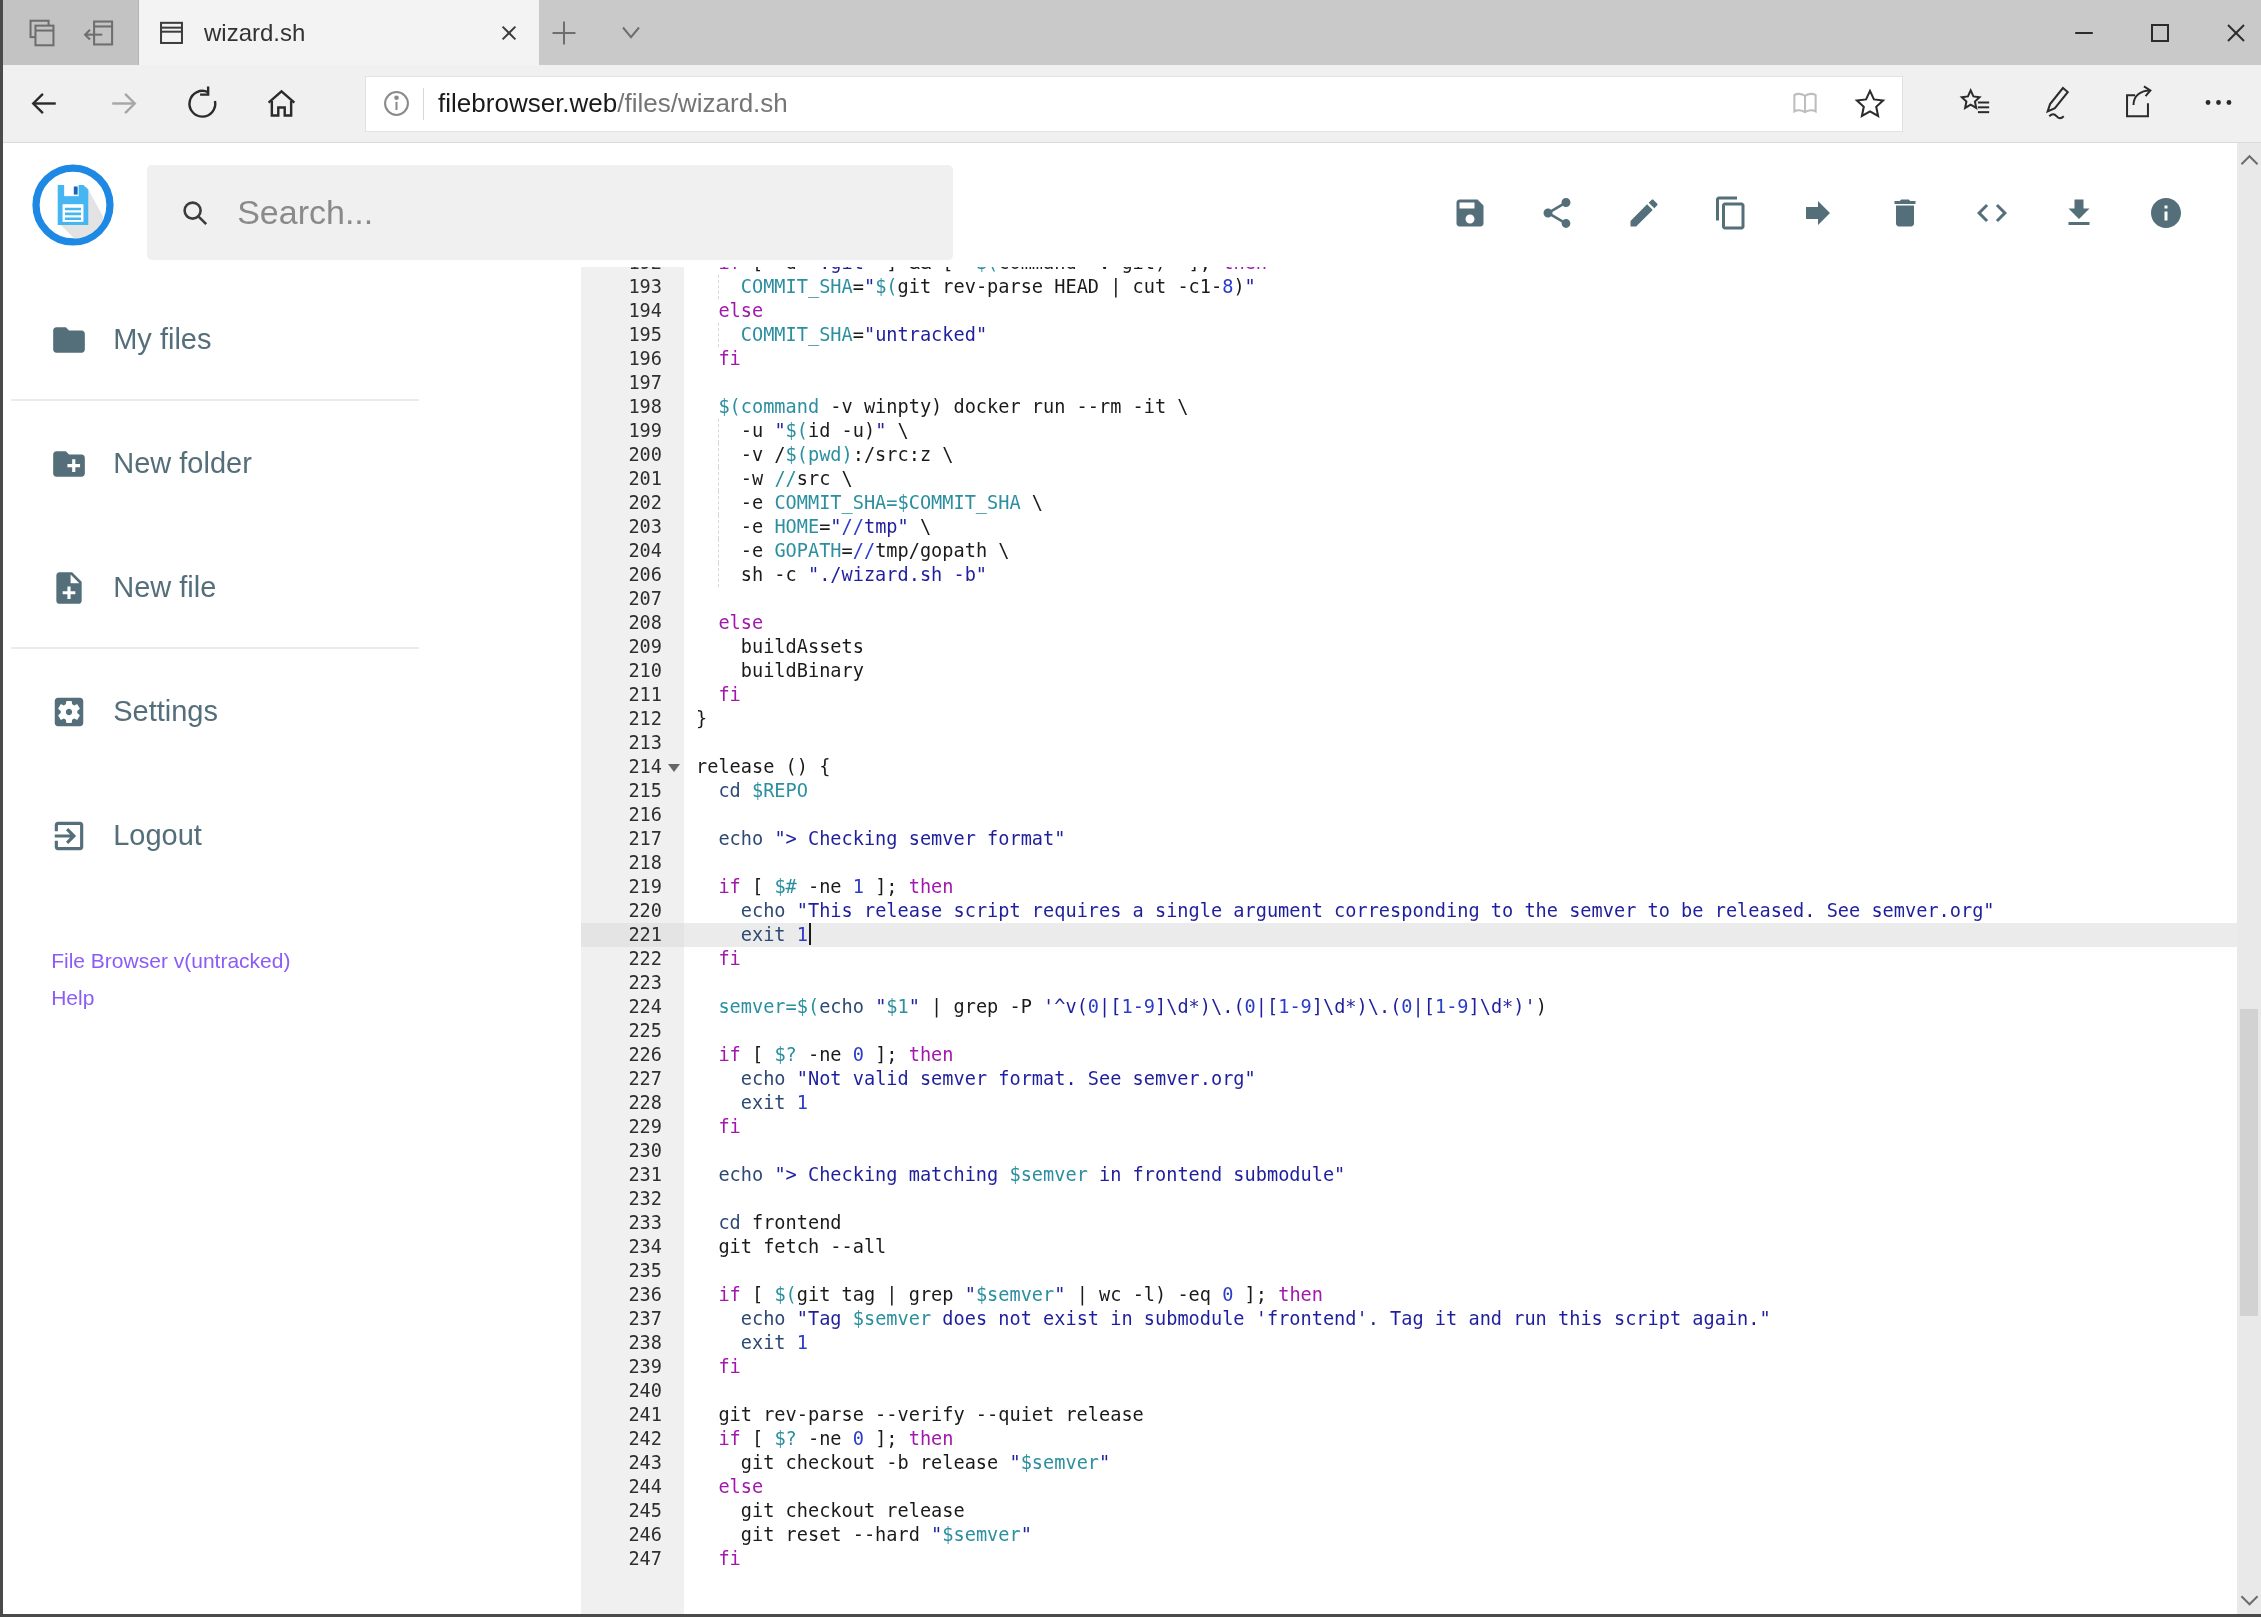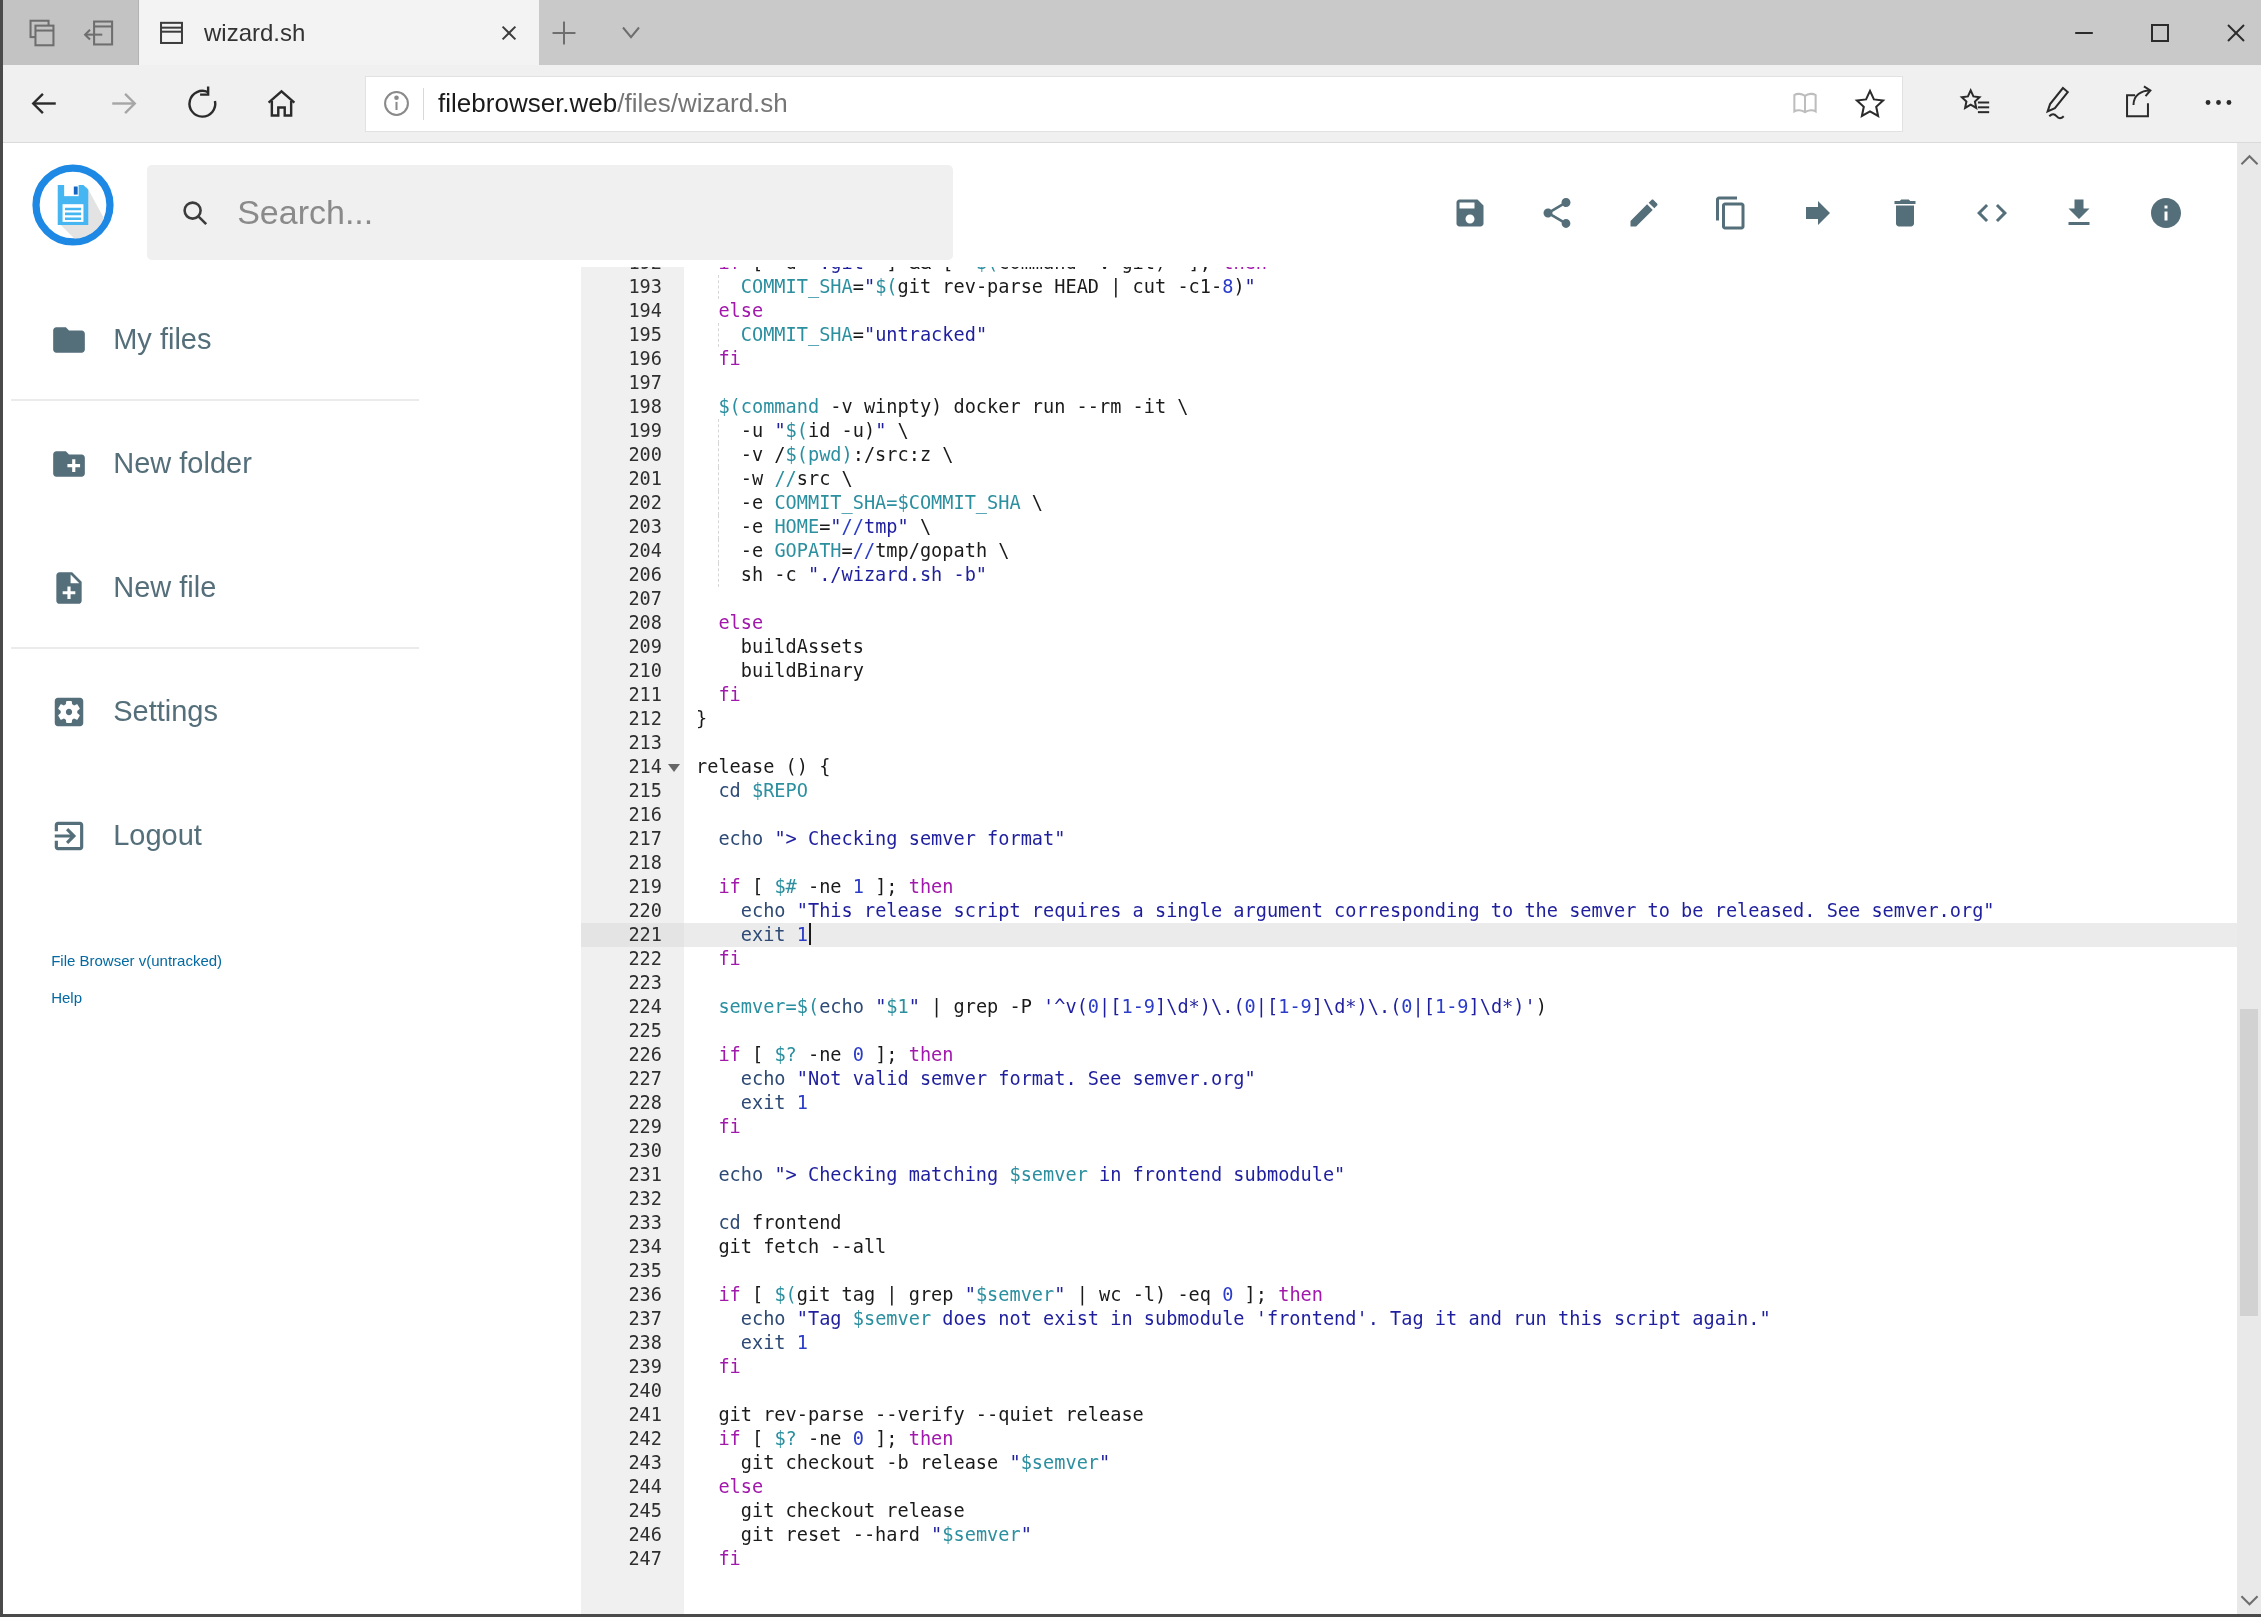--- a/index.html
+++ b/index.html
@@ -49,21 +49,21 @@
   .tool-btn svg{width:36px;height:36px;fill:#546e7a;}
 
   
   #sidebar{position:absolute;left:3.2px;top:267px;width:534px;height:1347px;background:#fff;}
   .sb-items{position:absolute;left:0;top:10.5px;right:0;}
   .sb-item{height:124px;display:flex;align-items:center;padding-left:47px;cursor:pointer;}
   .sb-item svg{width:38px;height:38px;fill:#546e7a;flex:0 0 38px;}
   .sb-label{margin-left:25px;font-size:29px;color:#546e7a;}
   .sb-div{position:absolute;left:8px;width:408px;height:1.6px;background:#ebebeb;}
   #sb-div-1{top:132px;} #sb-div-2{top:380px;}
-  #sb-footer{position:absolute;left:48px;top:675px;font-size:15px;color:#0369a1;line-height:37px;}
+  #sb-footer{position:absolute;left:48px;top:675px;font-size:21px;color:#8b5cf6;line-height:37px;}
   #sb-help{cursor:pointer;}
 
   
   #editor{position:absolute;left:581px;top:267px;width:1656px;height:1347px;overflow:hidden;
       background:linear-gradient(to right,#f0f0f0 103px,#ffffff 103px);
       font-family:"DejaVu Sans Mono","Liberation Mono",monospace;font-size:18.6px;line-height:24px;}
   #editor .lines{margin-top:-16px;}
   .row{display:flex;height:24px;}
   .gut{flex:0 0 103px;box-sizing:border-box;text-align:right;padding-right:22px;color:#2f2f2f;
       background:#f0f0f0;position:relative;cursor:default;}

